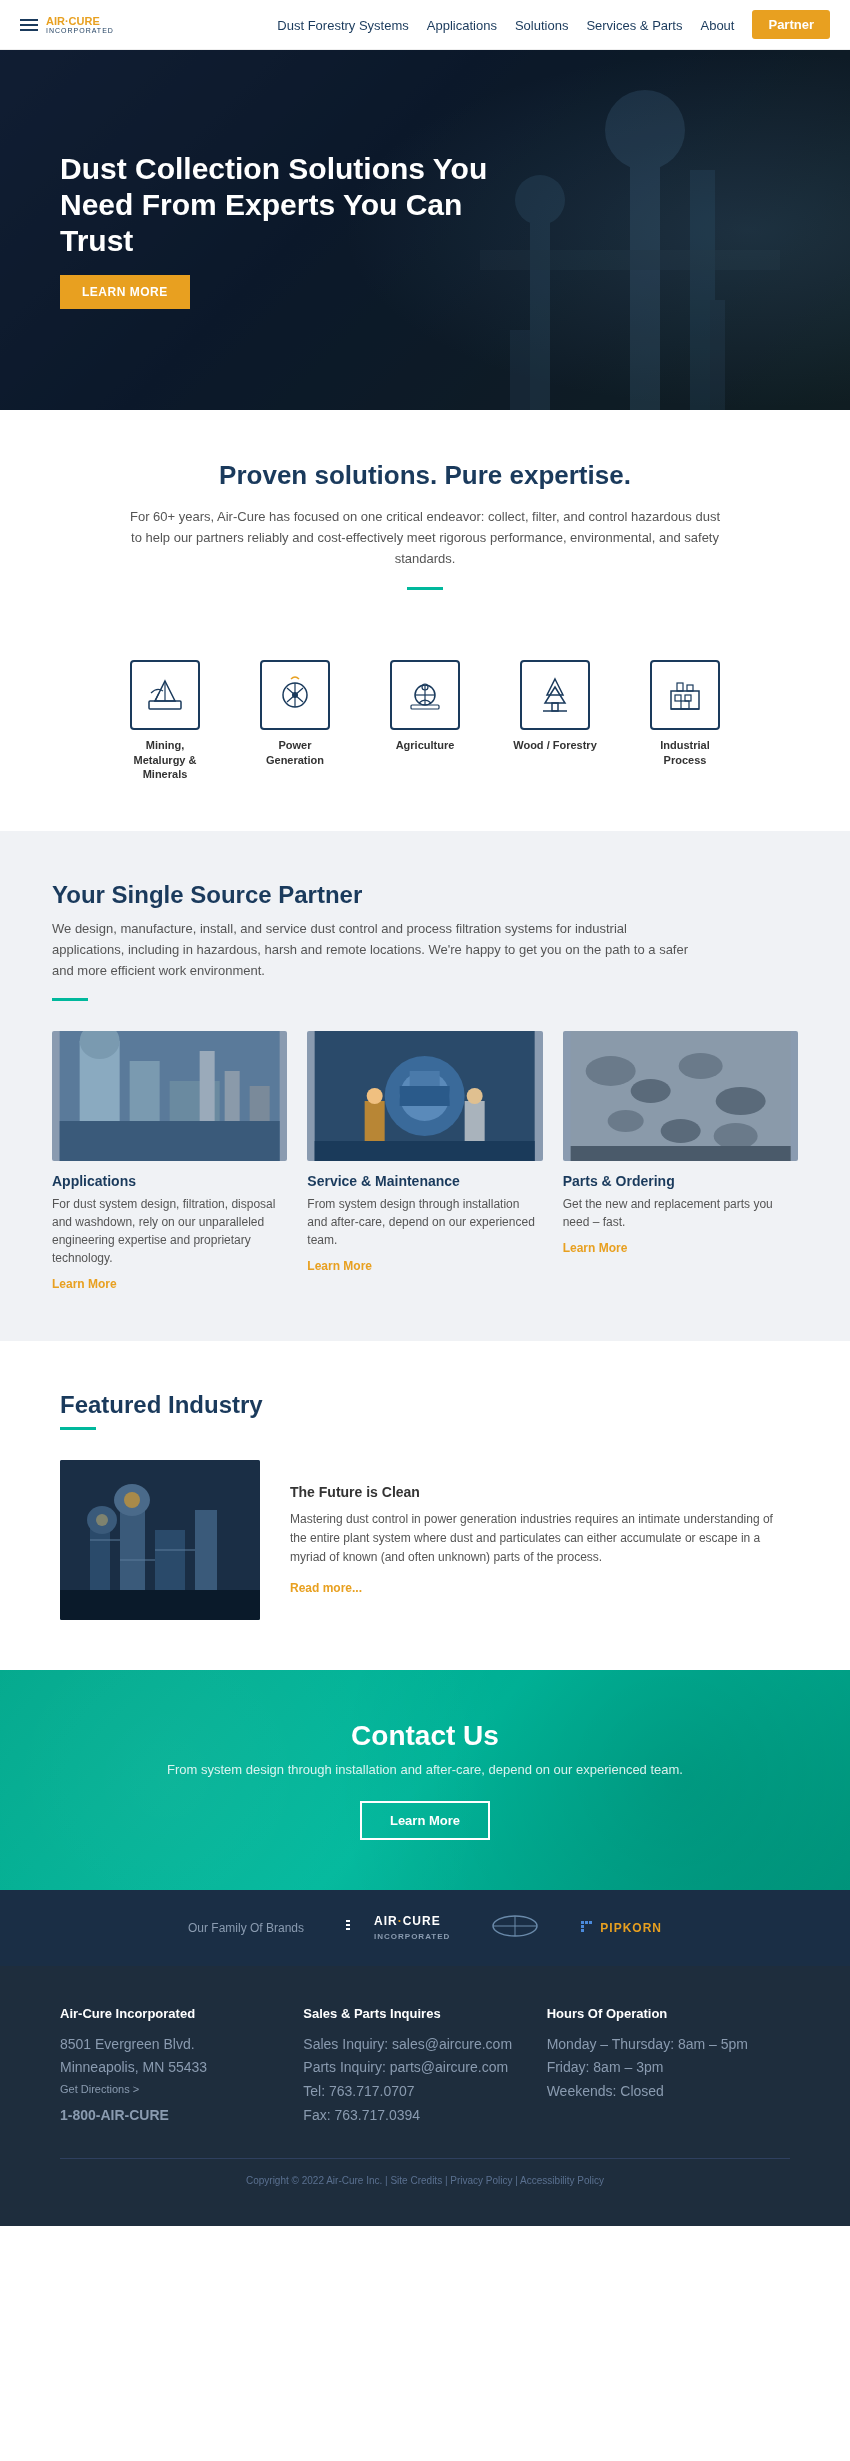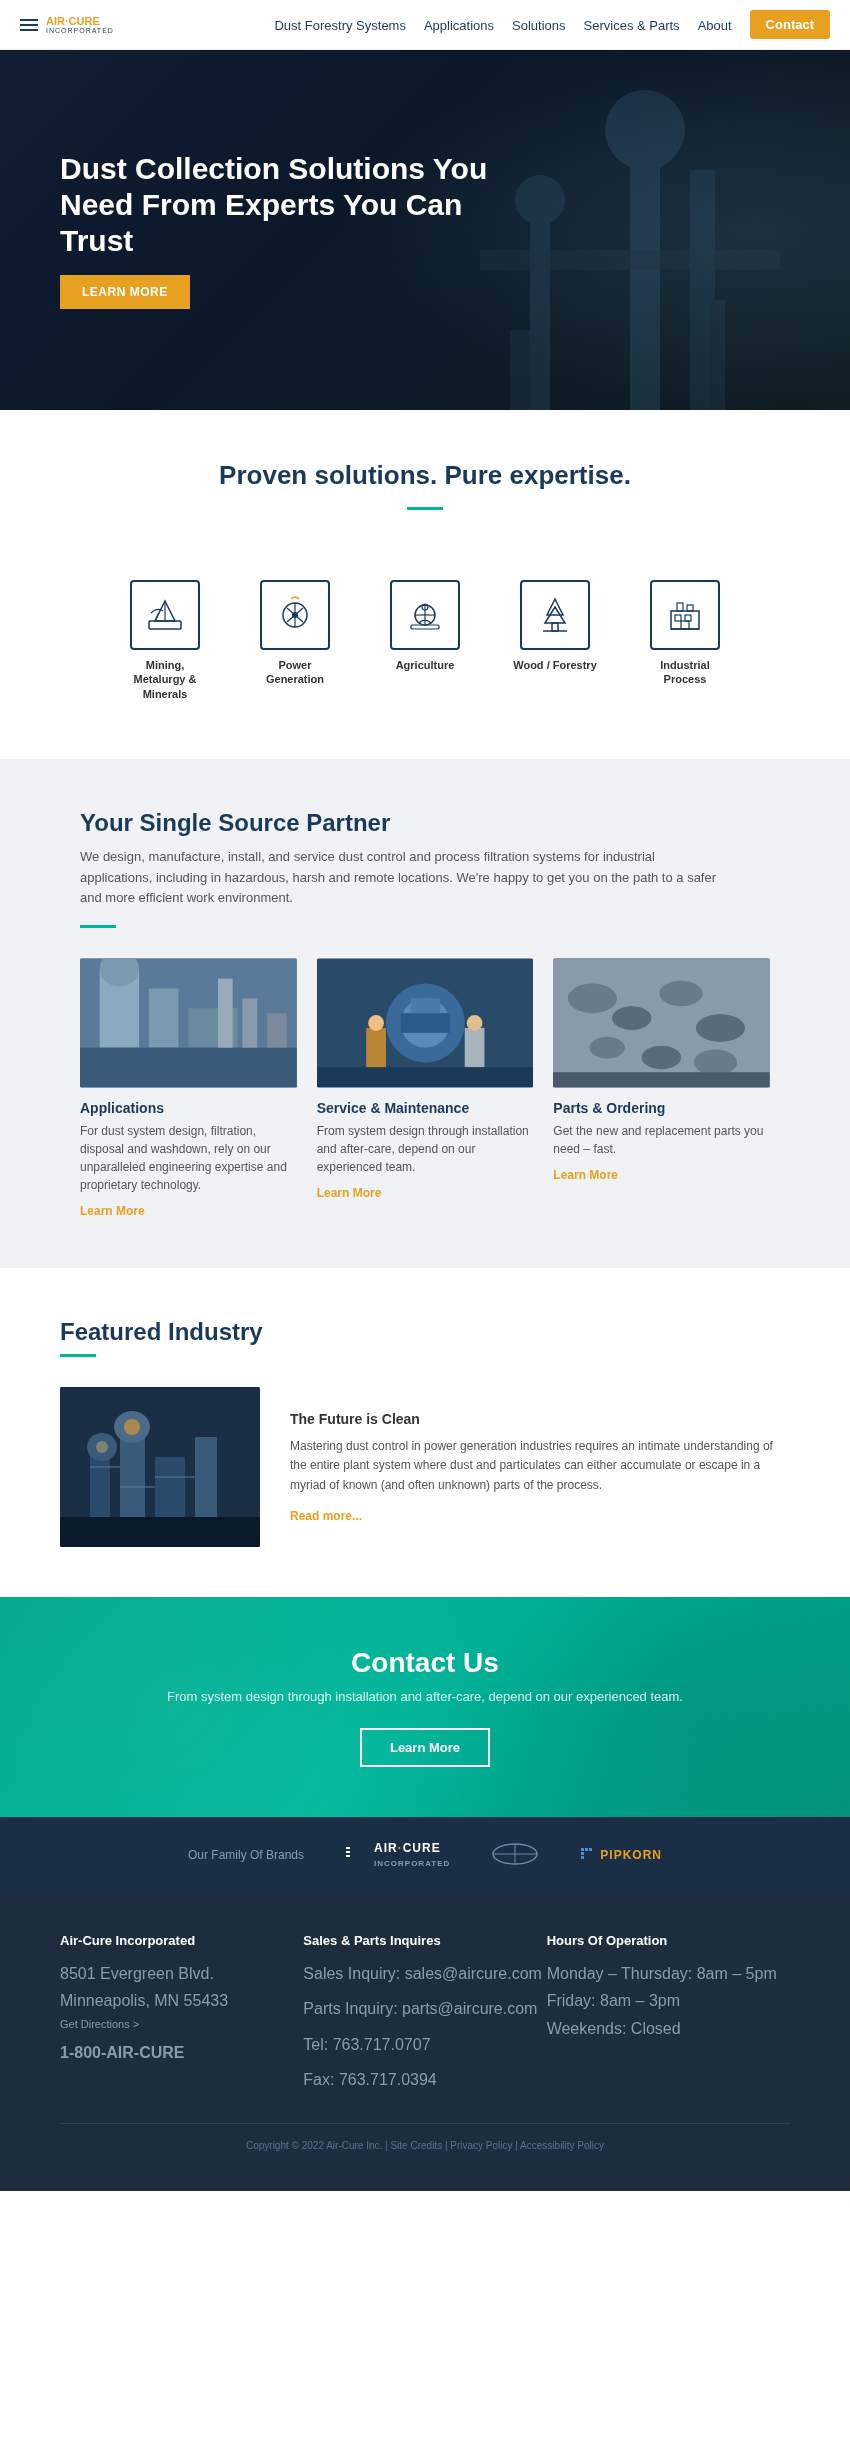--- a/index.html
+++ b/index.html
@@ -64,21 +64,21 @@
     .icons-row { display: flex; justify-content: center; gap: 30px; padding: 0 40px 50px; background: #fff; flex-wrap: wrap; }
     .icon-item { text-align: center; width: 100px; }
     .icon-circle {
       width: 70px; height: 70px; border: 2px solid #1a3a5c; border-radius: 4px;
       margin: 0 auto 8px; display: flex; align-items: center; justify-content: center;
       font-size: 28px;
     }
     .icon-item p { font-size: 11px; color: #333; font-weight: 600; line-height: 1.3; }
 
     
-    .single-source { background: #f0f2f5; padding: 50px 80px; margin-top: 8px; }
+    .single-source { background: #f0f2f5; padding: 50px 52px; }
     .single-source h2 { font-size: 24px; font-weight: 700; color: #1a3a5c; margin-bottom: 10px; }
     .single-source > p { font-size: 13px; color: #555; max-width: 640px; line-height: 1.6; margin-bottom: 16px; }
     .teal-line-left { width: 36px; height: 3px; background: #00b89c; margin-bottom: 30px; }
 
     .cards-row { display: flex; gap: 20px; }
     .card { flex: 1; }
     .card-img {
       width: 100%; height: 130px; object-fit: cover; display: block;
       background: #8a9bb0;
       border-radius: 2px;
@@ -131,21 +131,21 @@
     }
     .brands-label { color: #8a9bb0; font-size: 12px; }
     .brand-logo { color: #fff; font-size: 12px; font-weight: 700; letter-spacing: 1px; }
     .brand-logo span { color: #e8a020; }
 
     
     footer { background: #1e2d3d; padding: 40px 60px; color: #a0b0c0; }
     .footer-cols { display: flex; margin-bottom: 30px; }
     .footer-col { flex: 1; }
     .footer-col h4 { color: #fff; font-size: 13px; font-weight: 700; margin-bottom: 12px; }
-    .footer-col p { font-size: 16px; line-height: 1.7; color: #8a9bb0; margin-top: 8px; }
+    .footer-col p { font-size: 14px; line-height: 1.7; color: #8a9bb0; }
     .footer-col a { color: #8a9bb0; text-decoration: none; font-size: 11px; }
     .footer-phone { color: #e8a020; font-size: 13px; font-weight: 700; margin-top: 8px; }
     .footer-dirs { color: #8a9bb0; font-size: 11px; }
     .footer-bottom { border-top: 1px solid #2e4060; padding-top: 16px; text-align: center; }
     .footer-bottom p { font-size: 10px; color: #5a7090; text-align: center; }
 
     
     .img-placeholder { width: 100%; height: 100%; }
   </style>
 </head>
@@ -164,21 +164,21 @@
       </div>
       <div class="logo-sub">INCORPORATED</div>
     </div>
   </div>
   <ul>
     <li><a href="#">Dust Forestry Systems</a></li>
     <li><a href="#">Applications</a></li>
     <li><a href="#">Solutions</a></li>
     <li><a href="#">Services &amp; Parts</a></li>
     <li><a href="#">About</a></li>
-    <li><button class="nav-contact-btn">Contact</button></li>
+    <li><button class="nav-contact-btn">Partner</button></li>
   </ul>
 </nav>
 
 <section class="hero">
   <div class="hero-bg"></div>
   <div class="hero-overlay"></div>
   <div class="hero-silhouette"></div>
 
   <svg style="position:absolute;right:60px;bottom:0;opacity:0.18;z-index:1;" width="360" height="360" viewBox="0 0 360 360">
     <rect x="200" y="80" width="30" height="280" fill="#5a8ab0"></rect>
@@ -191,20 +191,21 @@
     <rect x="280" y="250" width="15" height="110" fill="#3a5a7a"></rect>
   </svg>
   <div class="hero-content">
     <h1>Dust Collection Solutions You Need From Experts You Can Trust</h1>
     <button class="hero-btn">LEARN MORE</button>
   </div>
 </section>
 
 <section class="proven">
   <h2>Proven solutions. Pure expertise.</h2>
+  <p>For 60+ years, Air-Cure has focused on one critical endeavor: collect, filter, and control hazardous dust to help our partners reliably and cost-effectively meet rigorous performance, environmental, and safety standards.</p>
   <div class="teal-line"></div>
 </section>
 
 <div class="icons-row">
   <div class="icon-item">
     <div class="icon-circle">
       <svg width="44" height="44" viewBox="0 0 44 44">
         <rect x="6" y="28" width="32" height="8" rx="1" fill="none" stroke="#1a3a5c" stroke-width="1.5"></rect>
         <polygon points="22,8 32,28 12,28" fill="none" stroke="#1a3a5c" stroke-width="1.5"></polygon>
         <line x1="16" y1="20" x2="12" y2="28" stroke="#1a3a5c" stroke-width="1.2"></line>

